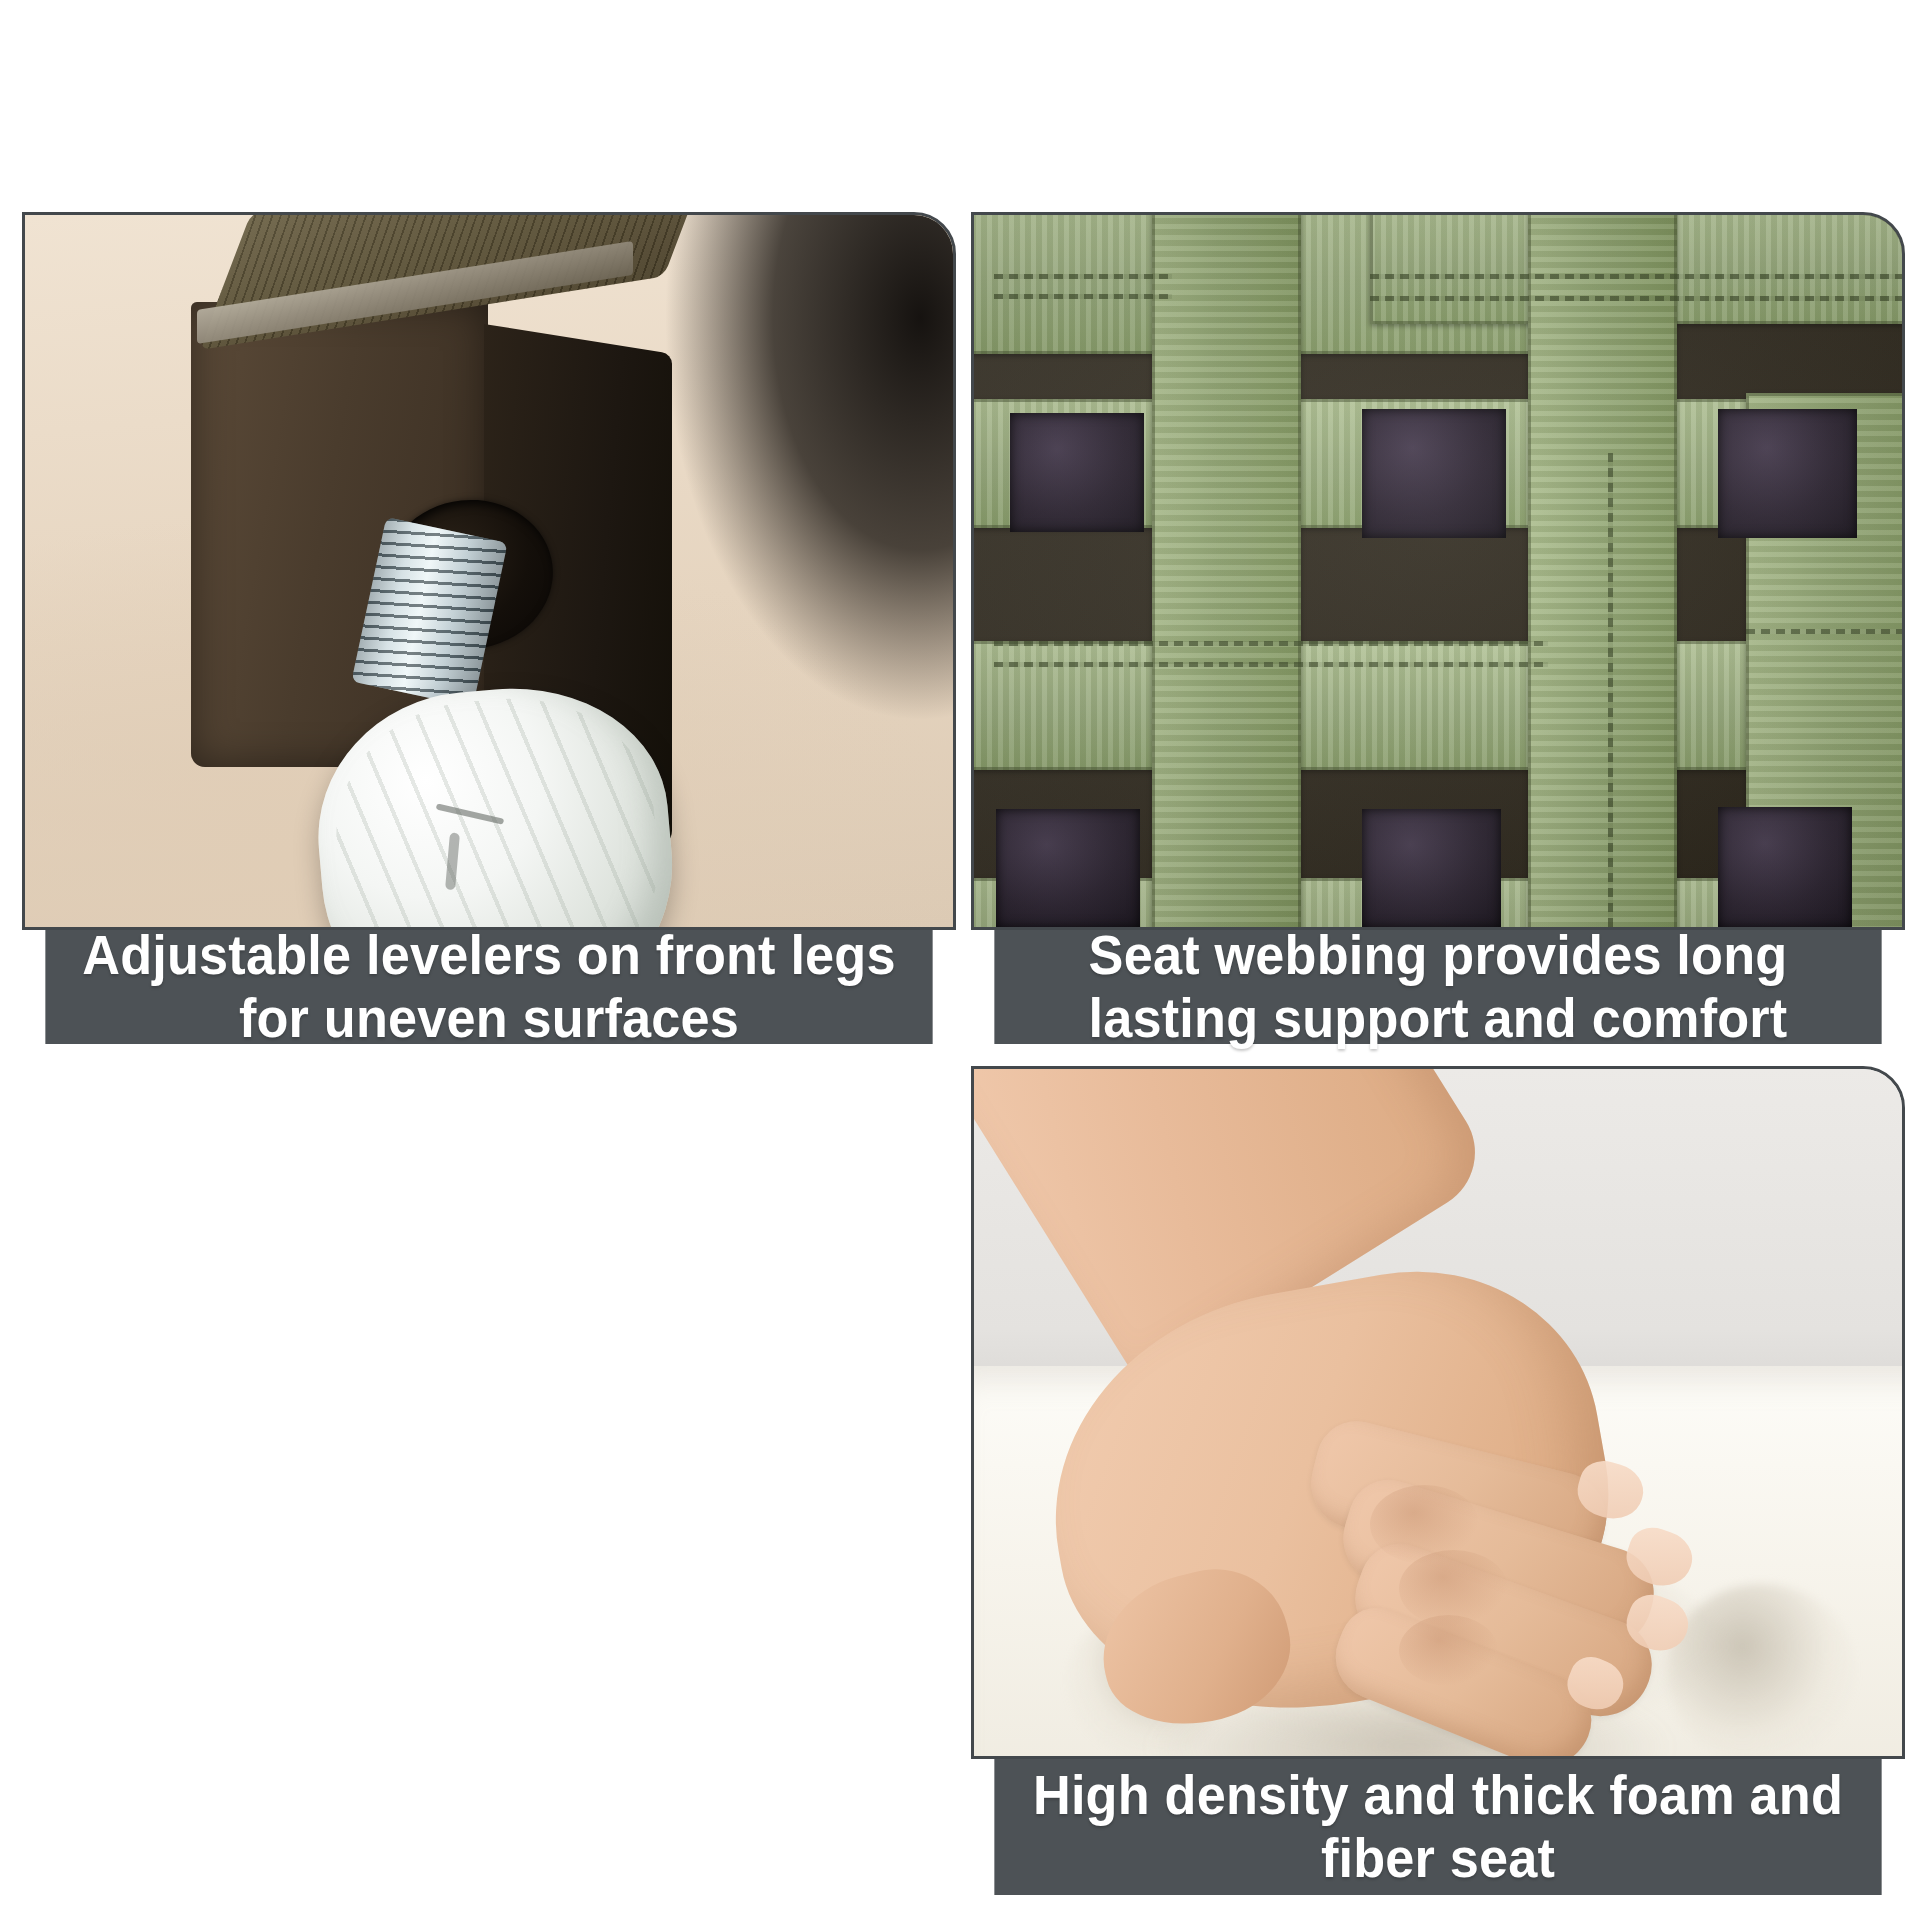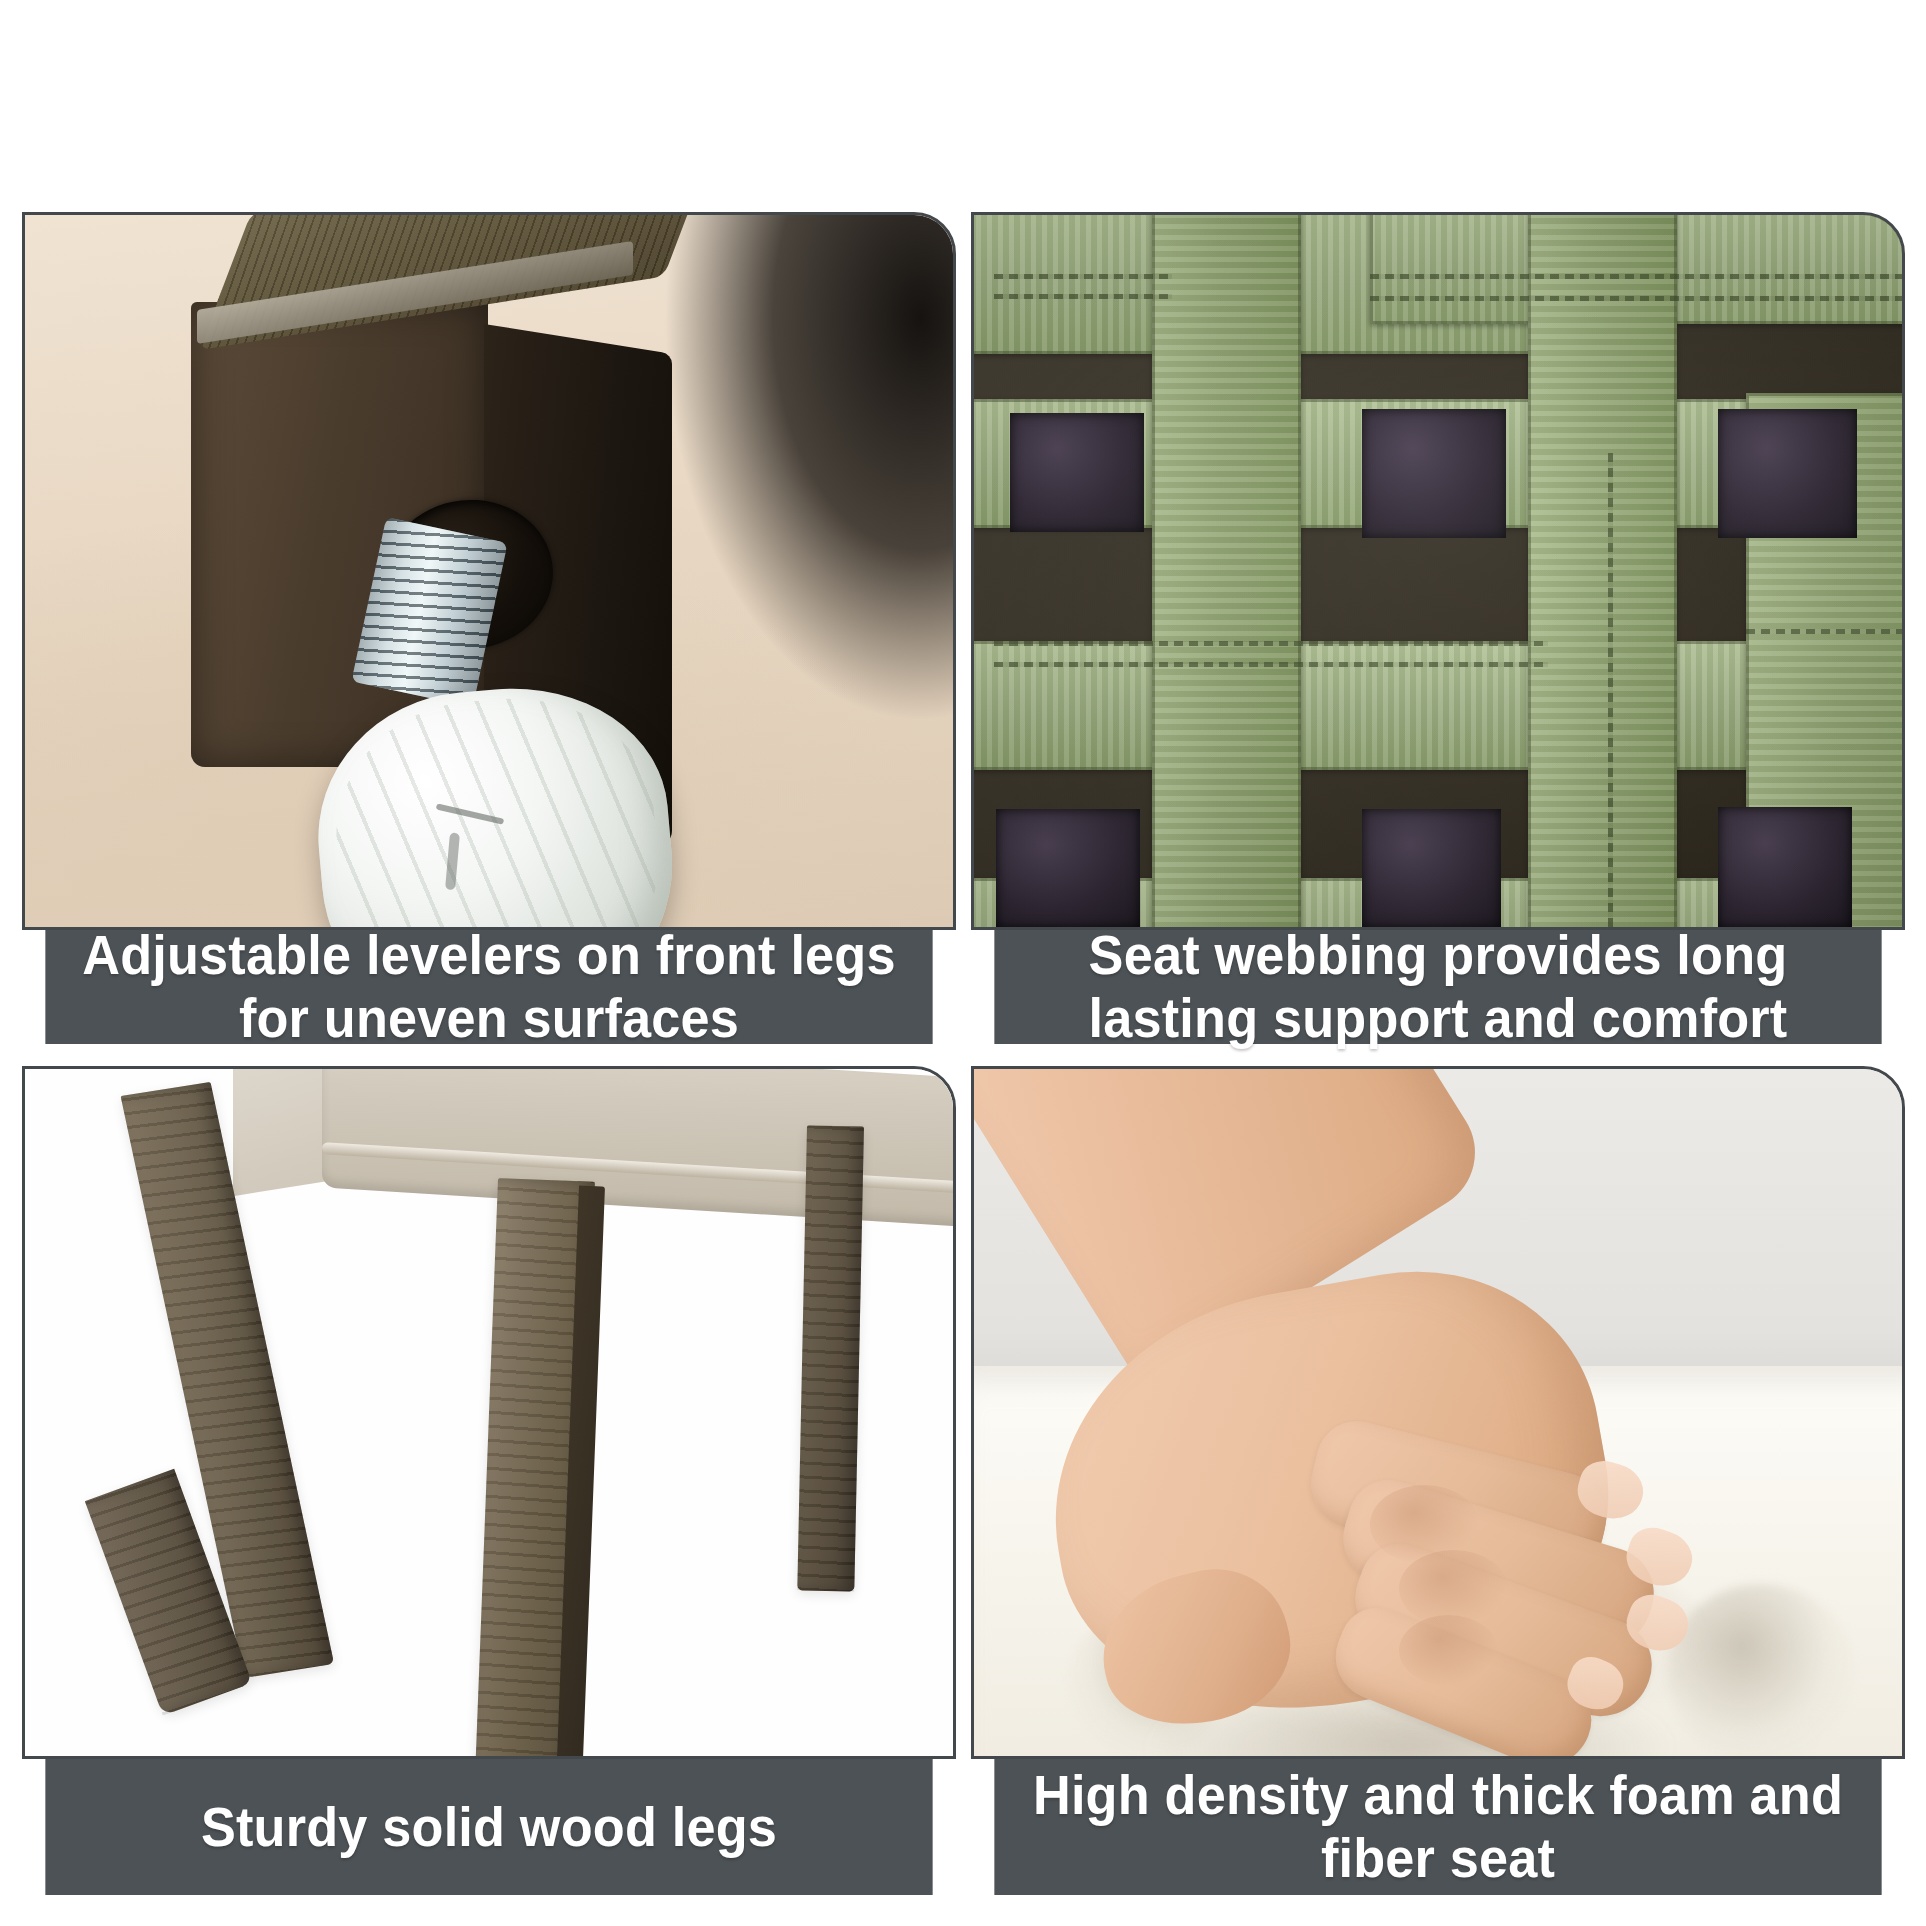--- a/index.html
+++ b/index.html
@@ -530,43 +530,20 @@
         <div class="gap-hole" style="left:744px; top:194px; width:139px; height:129px;"></div>
         <div class="gap-hole" style="left:22px; top:594px; width:144px; height:119px;"></div>
         <div class="gap-hole" style="left:388px; top:594px; width:139px; height:119px;"></div>
         <div class="gap-hole" style="left:744px; top:592px; width:134px; height:121px;"></div>
 
         <div class="web-soft"></div>
       </div>
       <div class="caption">Seat webbing provides long lasting support and comfort</div>
     </div>
 
-    <div class="cell col-left row-bottom">
-      <div class="photo ph-legs">
-        <div class="legs-bg"></div>
-        <div class="seat-cushion2"></div>
-        <div class="seat-cushion"></div>
-        <div class="seat-welt"></div>
-
-        <div class="leg leg-left">
-          <div class="leg-grain"></div>
-        </div>
-        <div class="leg leg-left-curve">
-          <div class="leg-grain"></div>
-        </div>
-        <div class="leg leg-center">
-          <div class="leg-grain"></div>
-        </div>
-        <div class="leg-center-edge"></div>
-        <div class="leg leg-right">
-          <div class="leg-grain"></div>
-        </div>
-      </div>
-      <div class="caption">Sturdy solid wood legs</div>
-    </div>
 
     <div class="cell col-right row-bottom">
       <div class="photo ph-foam">
         <div class="foam-bg"></div>
         <div class="foam-block"></div>
         <div class="foam-dent"></div>
         <div class="foam-dent2"></div>
         <div class="foam-dent3"></div>
         <div class="hand-shadow"></div>
 

